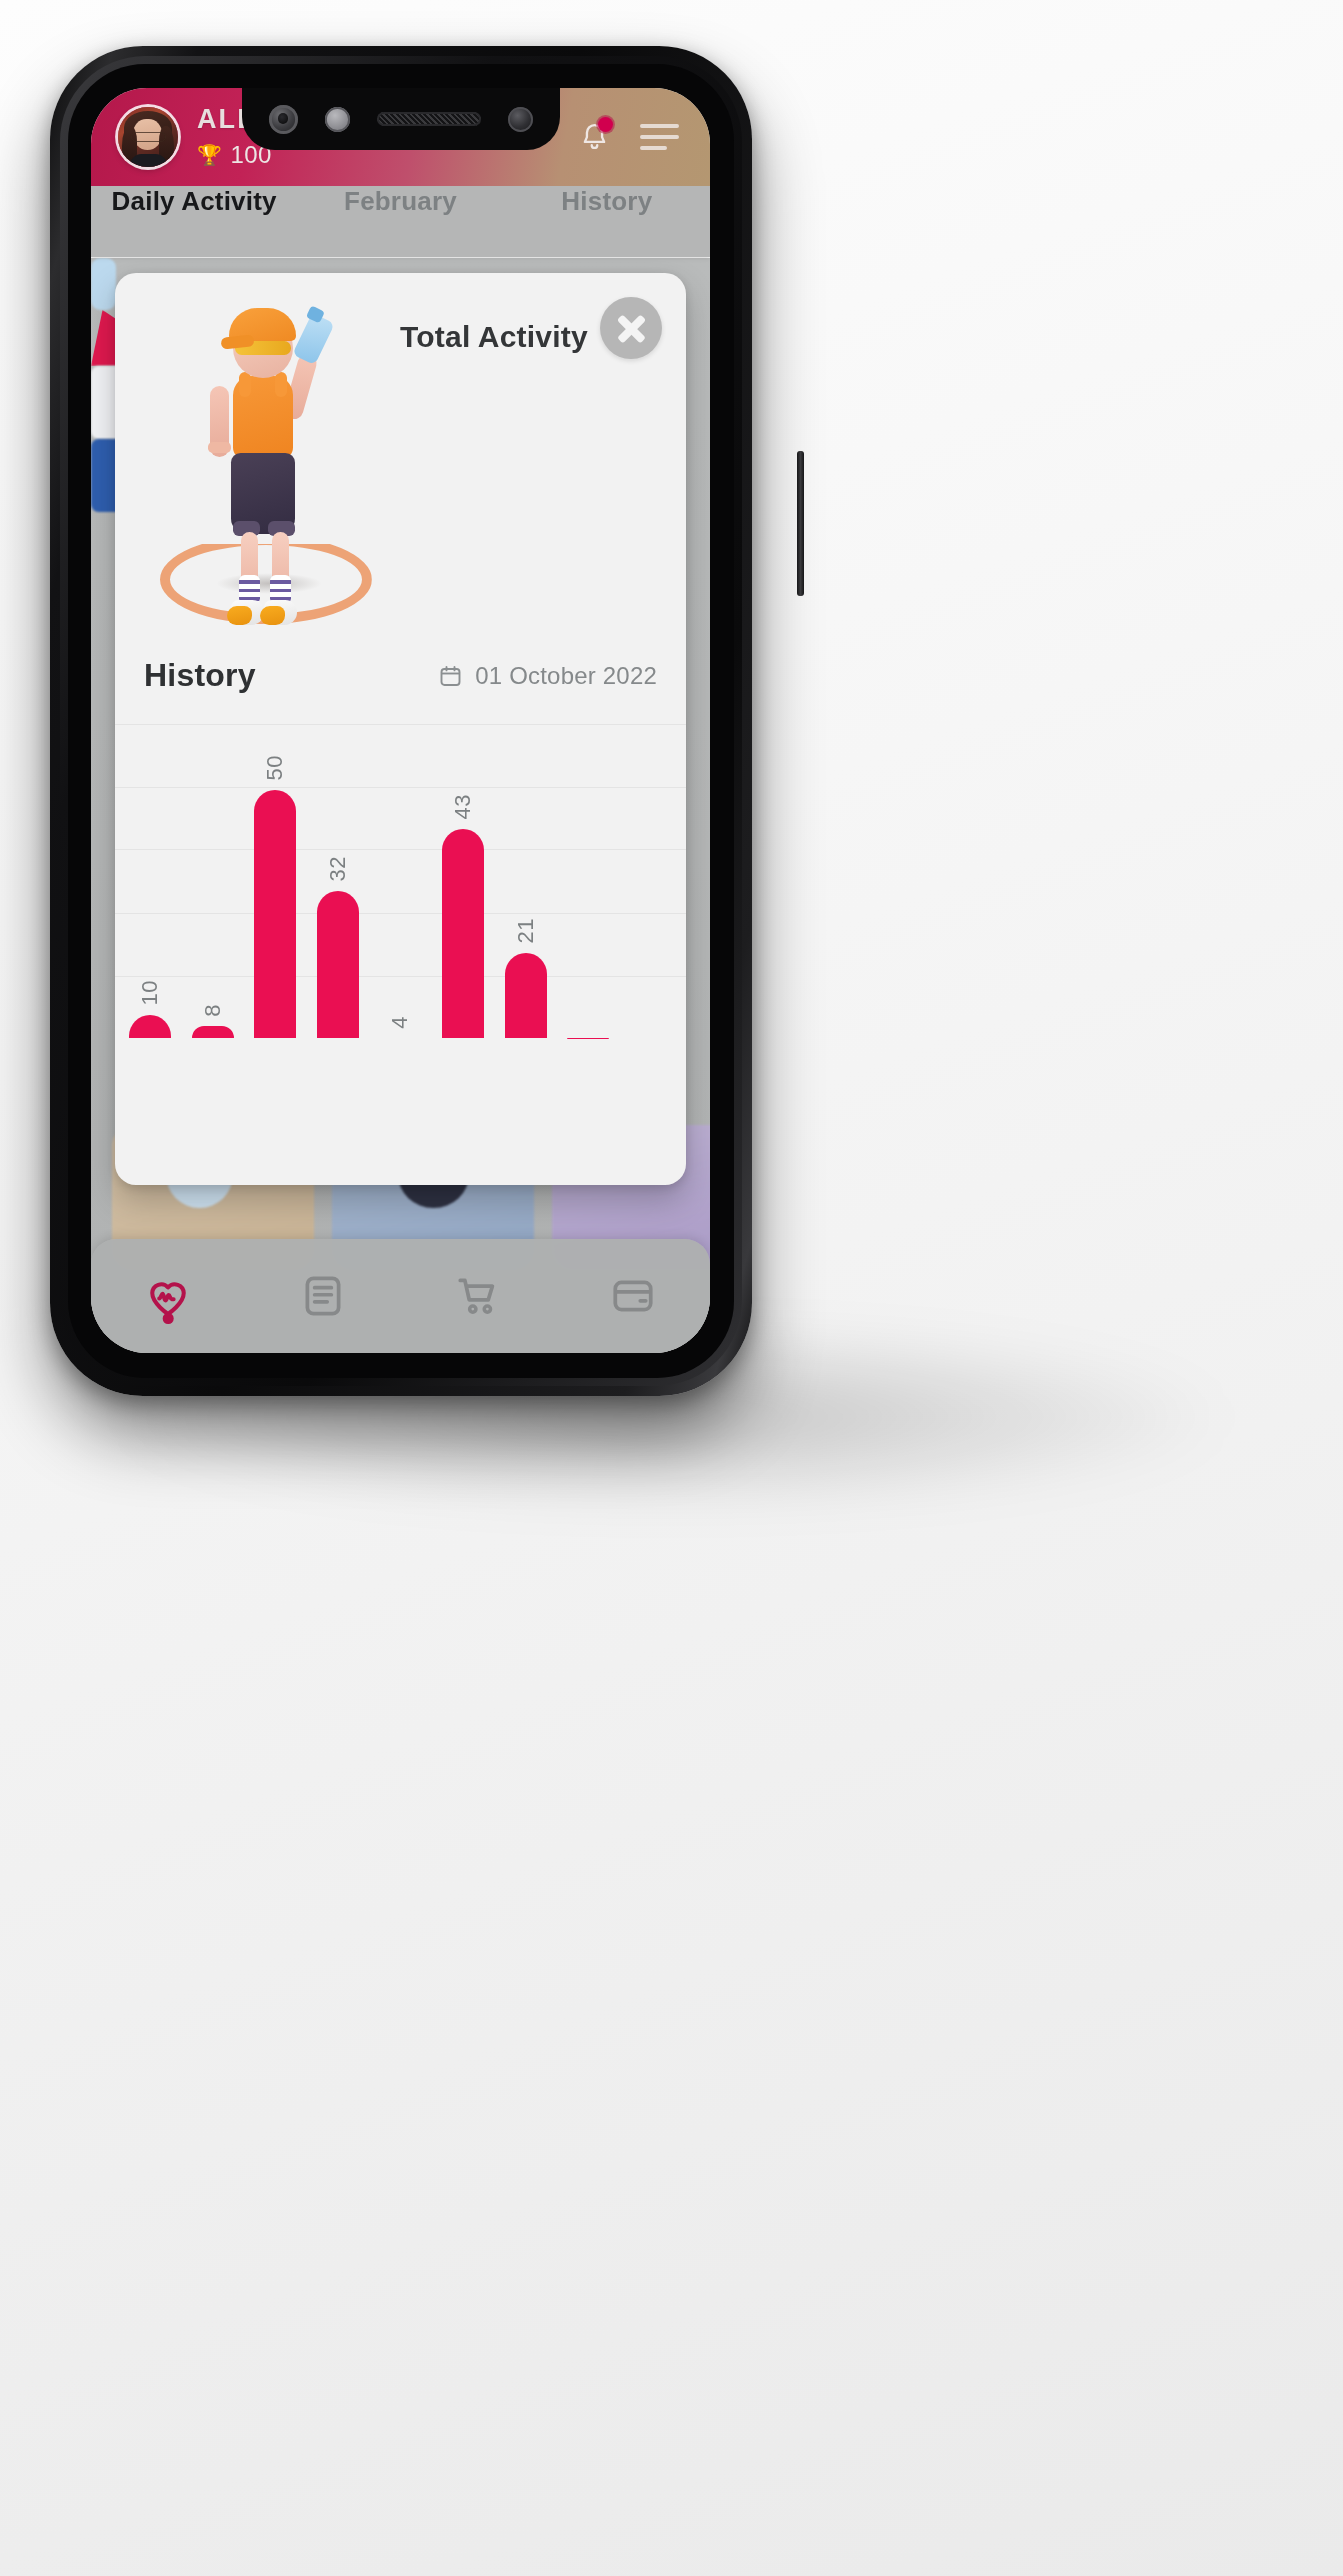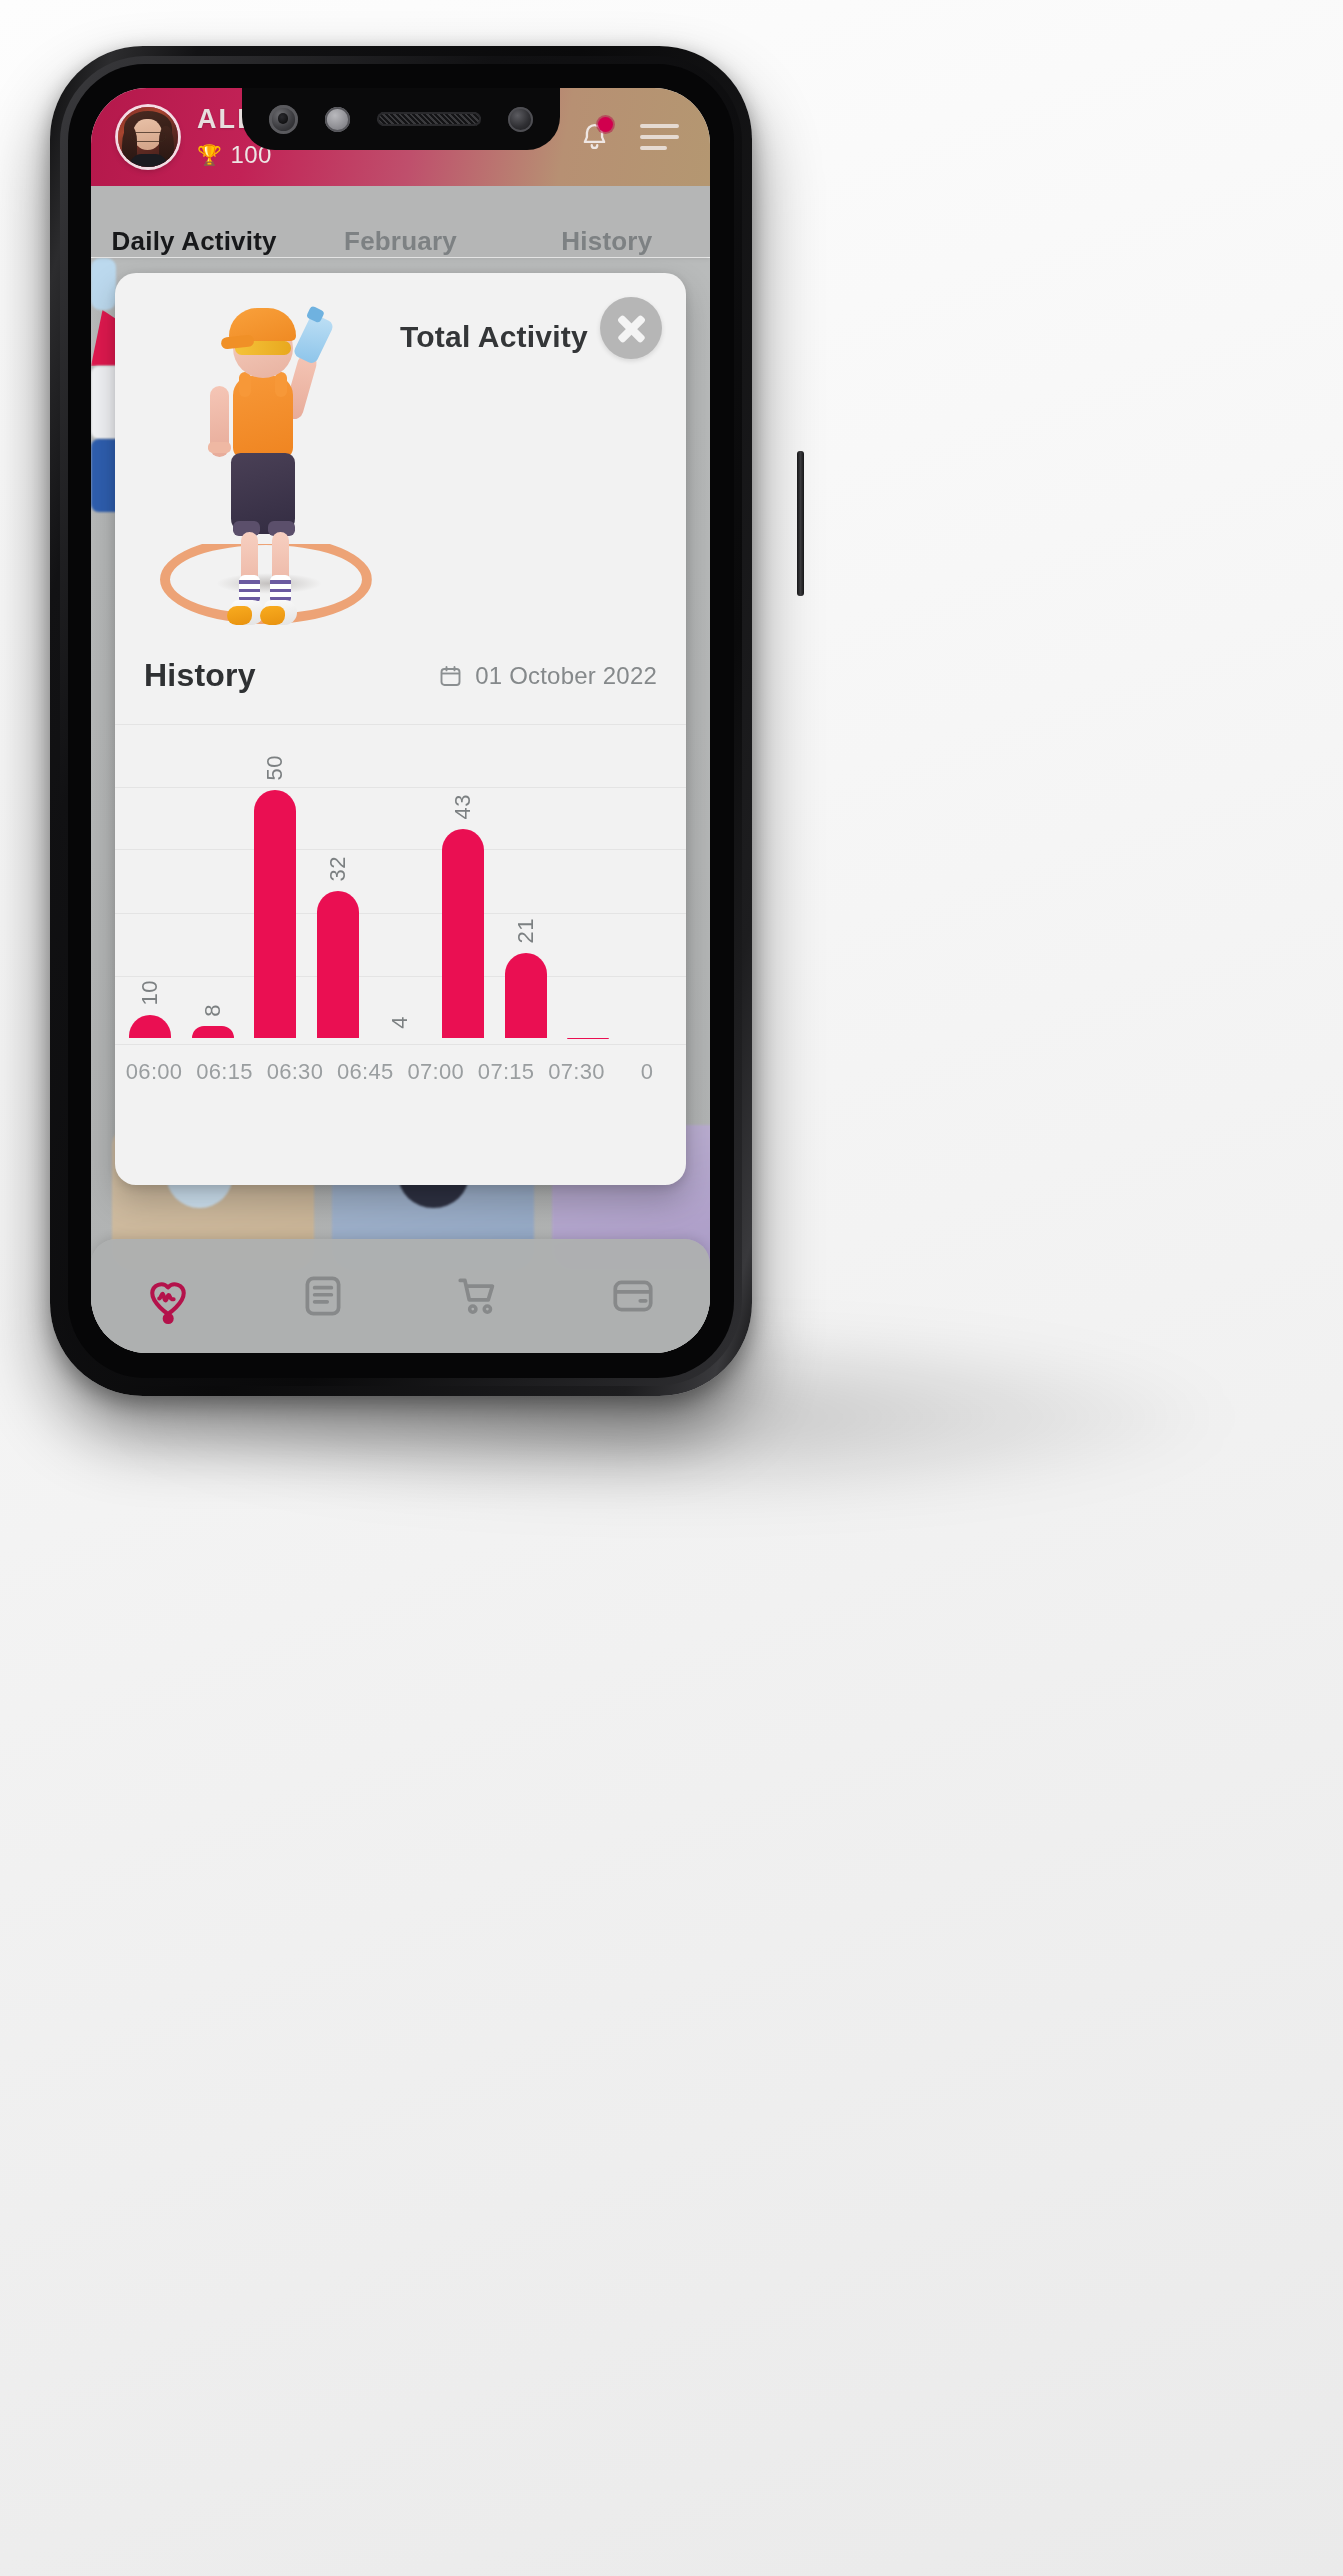--- a/index.html
+++ b/index.html
@@ -100,21 +100,21 @@
   #bell-dot{ position:absolute; right:-1.9px; top:-2.9px; width:15.4px;height:15.4px;border-radius:50%;
     background:#d1004e; box-shadow:0 0 0 1.9px rgba(180,24,75,.55); }
   #hamburger{ display:flex;flex-direction:column;gap:6.7px;width:39px; }
   #hamburger span{ display:block;height:3.9px;border-radius:1.9px;background:rgba(240,234,232,.82); }
   #hamburger span:nth-child(1){ width:39px; }
   #hamburger span:nth-child(2){ width:39px; }
   #hamburger span:nth-child(3){ width:27px; }
 
   
   #tab-bar{
-    position:relative; z-index:9; height:71px; display:flex; align-items:flex-end;
+    position:relative; z-index:9; height:71px; display:flex; align-items:flex-start;
     background:rgba(176,178,178,.93);
     box-shadow:0 1.9px 4.8px rgba(0,0,0,.10);
   }
   .tab{ flex:1 1 0; display:flex; align-items:center; justify-content:center; position:relative;
     font-size:26px; font-weight:700; letter-spacing:0.2px; color:#7d8183; }
   .tab.active{ color:#17181a; }
   .tab + .tab::before{
     content:""; position:absolute; left:0; top:16.4px; bottom:16.4px; width:1.9px;
     background:rgba(255,255,255,.55);
   }
@@ -410,30 +410,20 @@
                 <div class="bar-slot">
                   <div class="bar-value" style="visibility: hidden;"></div>
                   <div class="bar" style="height: 0.9px; background: rgb(234, 15, 82);"></div>
                 </div>
                 <div class="bar-slot">
                   <div class="bar-value" style="visibility: hidden;"></div>
                   <div class="bar" style="height: 0px; background: rgb(234, 15, 82); visibility: hidden;"></div>
                 </div>
               </div>
           </div>
-          <div id="x-axis">
-              <div class="x-slot">06:00</div>
-              <div class="x-slot">06:15</div>
-              <div class="x-slot">06:30</div>
-              <div class="x-slot">06:45</div>
-              <div class="x-slot">07:00</div>
-              <div class="x-slot">07:15</div>
-              <div class="x-slot">07:30</div>
-              <div class="x-slot">0</div>
-            </div>
         </div>
 
       </div>
 
       <div id="bottom-nav">
         <div class="nav-item">
           <svg width="54" height="54" viewBox="0 0 24 24" fill="none">
             <path d="M12 20s-7-4.6-7-9.3A4 4 0 0 1 12 8.2a4 4 0 0 1 7 2.5C19 15.4 12 20 12 20Z" stroke="#b4124b" stroke-width="1.8" stroke-linejoin="round" fill="none"></path>
             <path d="M8.1 13.1c.7 0 1-2.1 1.5-2.1.6 0 .6 3 1.3 3 .6 0 .8-2.4 1.4-2.4.6 0 .7 1.8 1.3 1.8h.9" stroke="#b4124b" stroke-width="1.8" stroke-linecap="round" stroke-linejoin="round"></path>
           </svg>

